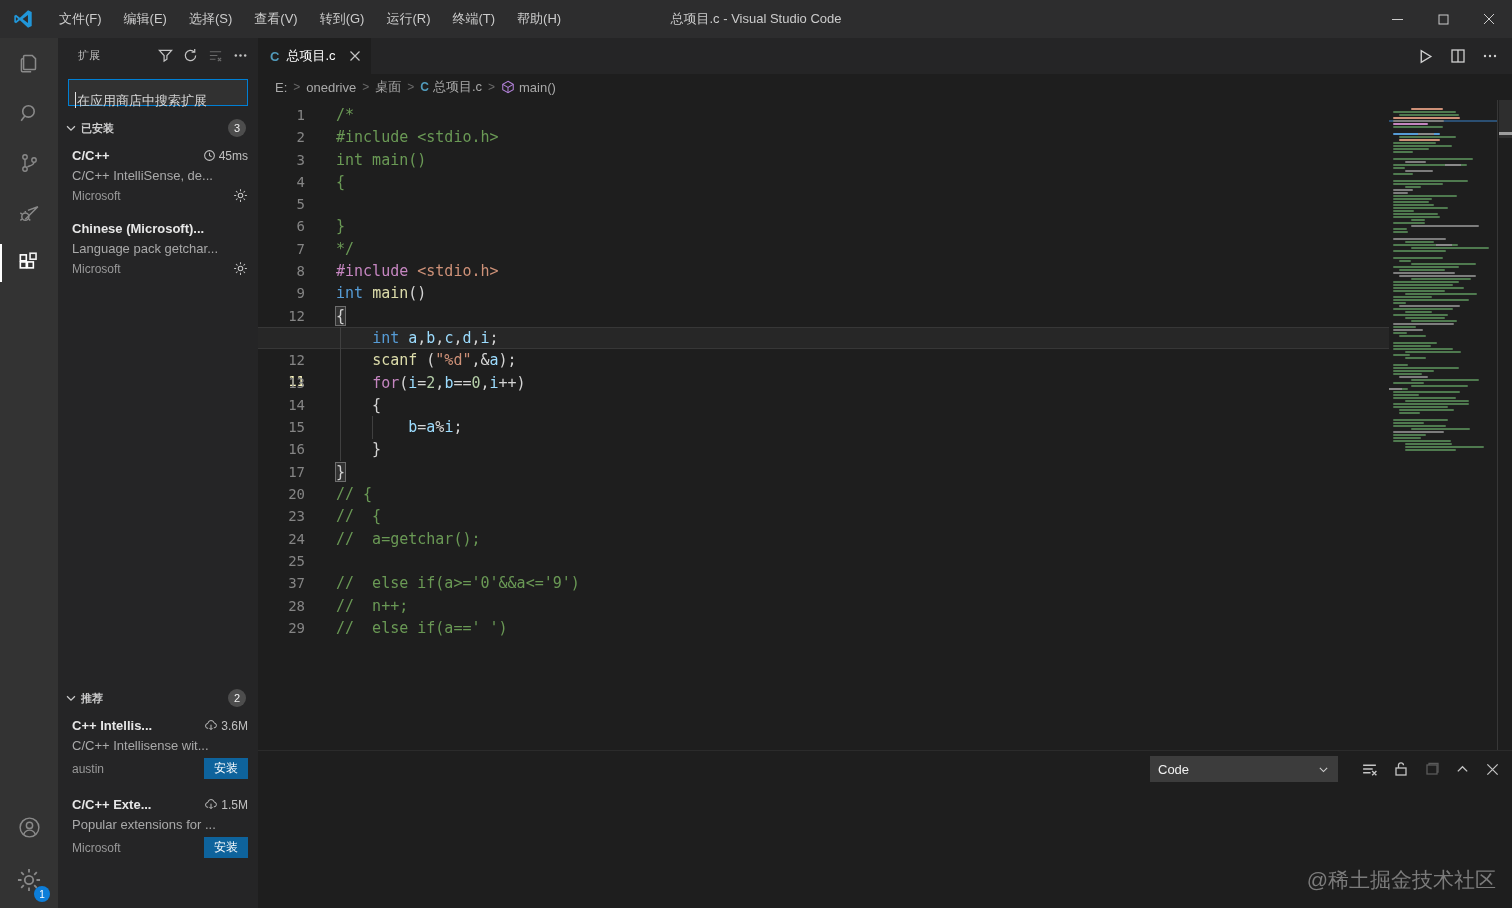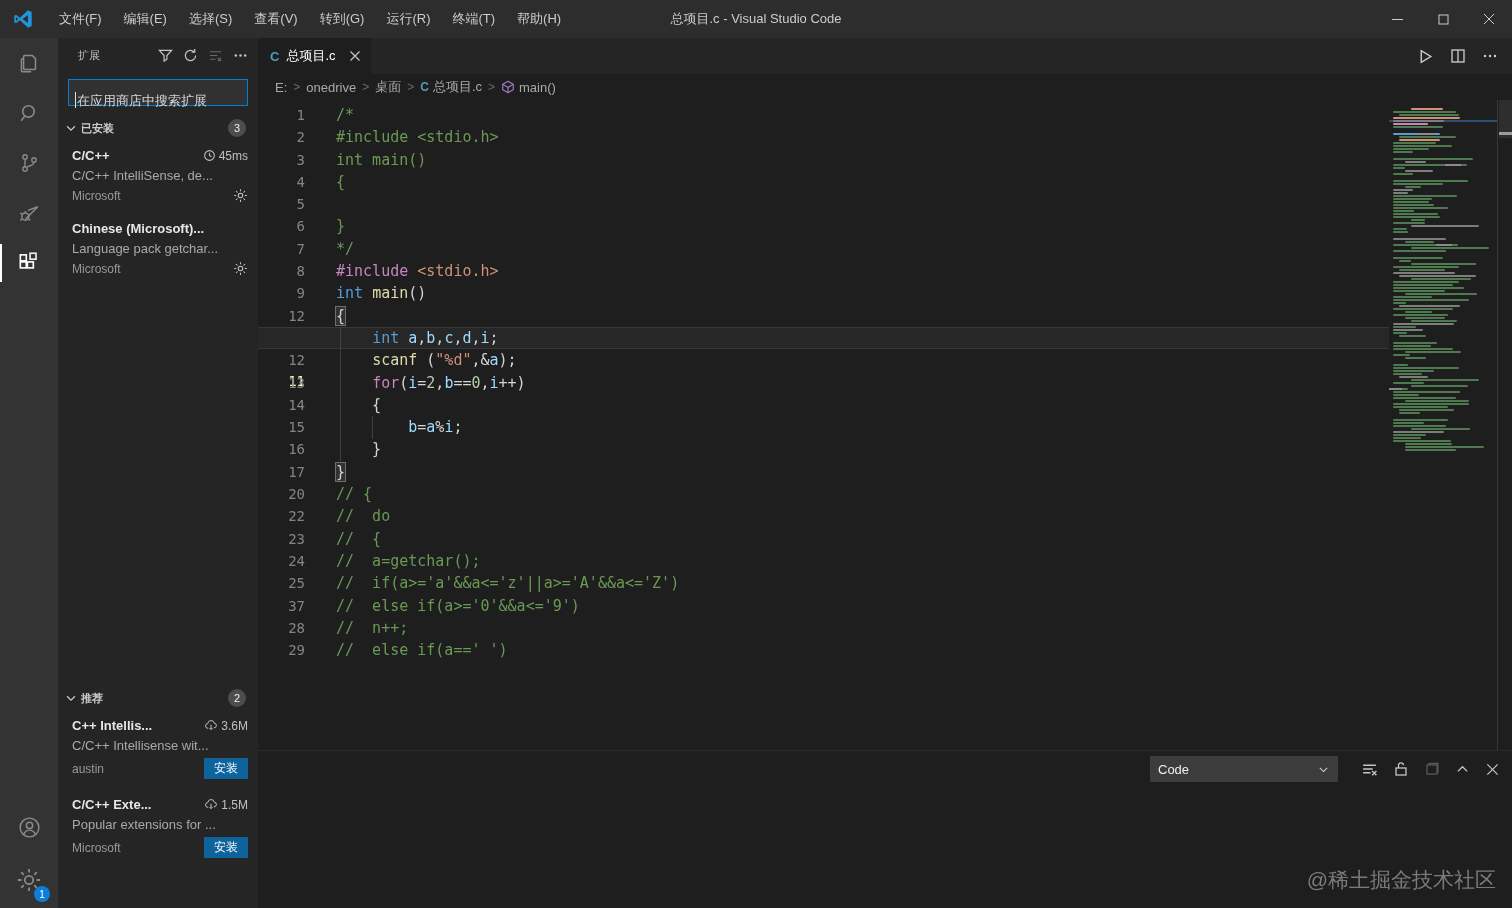--- a/index.html
+++ b/index.html
@@ -400,24 +400,23 @@
           <div class="code-line"><span class="ln">9</span><span class="lc"><span class="tk-t">int</span><span class="tk-p"> </span><span class="tk-f">main</span><span class="tk-p">()</span></span></div>
           <div class="code-line"><span class="ln">12</span><span class="lc"><span class="tk-p tk-match">{</span></span></div>
           <div class="code-line current"><span class="ln">11</span><span class="lc"><span class="tk-p">    </span><span class="tk-t">int</span><span class="tk-p"> </span><span class="tk-v">a</span><span class="tk-p">,</span><span class="tk-v">b</span><span class="tk-p">,</span><span class="tk-v">c</span><span class="tk-p">,</span><span class="tk-v">d</span><span class="tk-p">,</span><span class="tk-v">i</span><span class="tk-p">;</span></span></div>
           <div class="code-line"><span class="ln">12</span><span class="lc"><span class="tk-p">    </span><span class="tk-f">scanf</span><span class="tk-p"> (</span><span class="tk-s">"%d"</span><span class="tk-p">,</span><span class="tk-p">&amp;</span><span class="tk-v">a</span><span class="tk-p">);</span></span></div>
           <div class="code-line"><span class="ln">13</span><span class="lc"><span class="tk-p">    </span><span class="tk-k">for</span><span class="tk-p">(</span><span class="tk-v">i</span><span class="tk-p">=</span><span class="tk-n">2</span><span class="tk-p">,</span><span class="tk-v">b</span><span class="tk-p">==</span><span class="tk-n">0</span><span class="tk-p">,</span><span class="tk-v">i</span><span class="tk-p">++)</span></span></div>
           <div class="code-line"><span class="ln">14</span><span class="lc"><span class="tk-p">    {</span></span></div>
           <div class="code-line"><span class="ln">15</span><span class="lc"><span class="tk-p">        </span><span class="tk-v">b</span><span class="tk-p">=</span><span class="tk-v">a</span><span class="tk-p">%</span><span class="tk-v">i</span><span class="tk-p">;</span></span></div>
           <div class="code-line"><span class="ln">16</span><span class="lc"><span class="tk-p">    }</span></span></div>
           <div class="code-line"><span class="ln">17</span><span class="lc"><span class="tk-p tk-match">}</span></span></div>
           <div class="code-line"><span class="ln">20</span><span class="lc"><span class="tk-c">// {</span></span></div>
-          <div class="code-line"><span class="ln">22</span><span class="lc"><span class="tk-c">//  do</span></span></div>
           <div class="code-line"><span class="ln">23</span><span class="lc"><span class="tk-c">//  {</span></span></div>
           <div class="code-line"><span class="ln">24</span><span class="lc"><span class="tk-c">//  a=getchar();</span></span></div>
-          <div class="code-line"><span class="ln">25</span><span class="lc"><span class="tk-c">//  if(a&gt;='a'&amp;&amp;a&lt;='z'||a&gt;='A'&amp;&amp;a&lt;='Z')</span></span></div>
+          <div class="code-line"><span class="ln">25</span></div>
           <div class="code-line"><span class="ln">37</span><span class="lc"><span class="tk-c">//  else if(a&gt;='0'&amp;&amp;a&lt;='9')</span></span></div>
           <div class="code-line"><span class="ln">28</span><span class="lc"><span class="tk-c">//  n++;</span></span></div>
           <div class="code-line"><span class="ln">29</span><span class="lc"><span class="tk-c">//  else if(a==' ')</span></span></div>
         </div>
       <div class="minimap" id="minimap">
         <div class="mm-line-indicator"></div>
       <div class="mm-row" style="margin-left: 22px; width: 31.6681px; background: rgb(206, 145, 120);"></div>
           <div class="mm-row" style="margin-left: 4px; width: 63.3451px; background: rgb(79, 122, 79);"></div>
           <div class="mm-row" style="margin-left: 10px; width: 60.1373px; background: rgb(79, 122, 79);"></div>
           <div class="mm-row" style="margin-left: 4px; width: 66.9038px; background: rgb(206, 145, 120);"></div>

